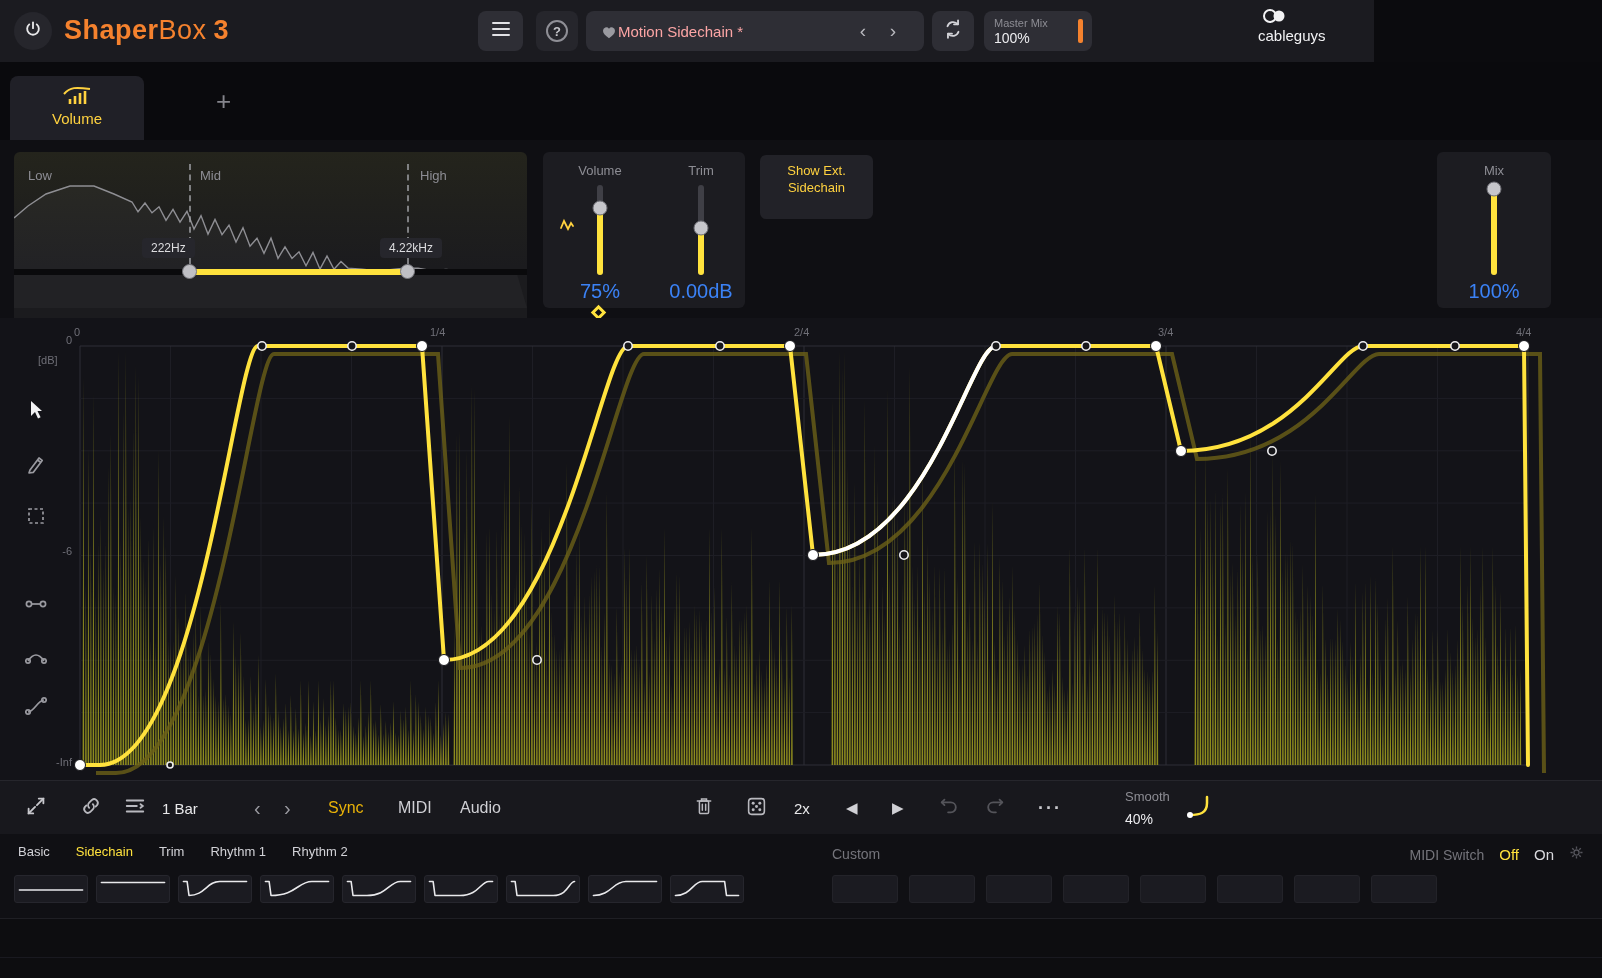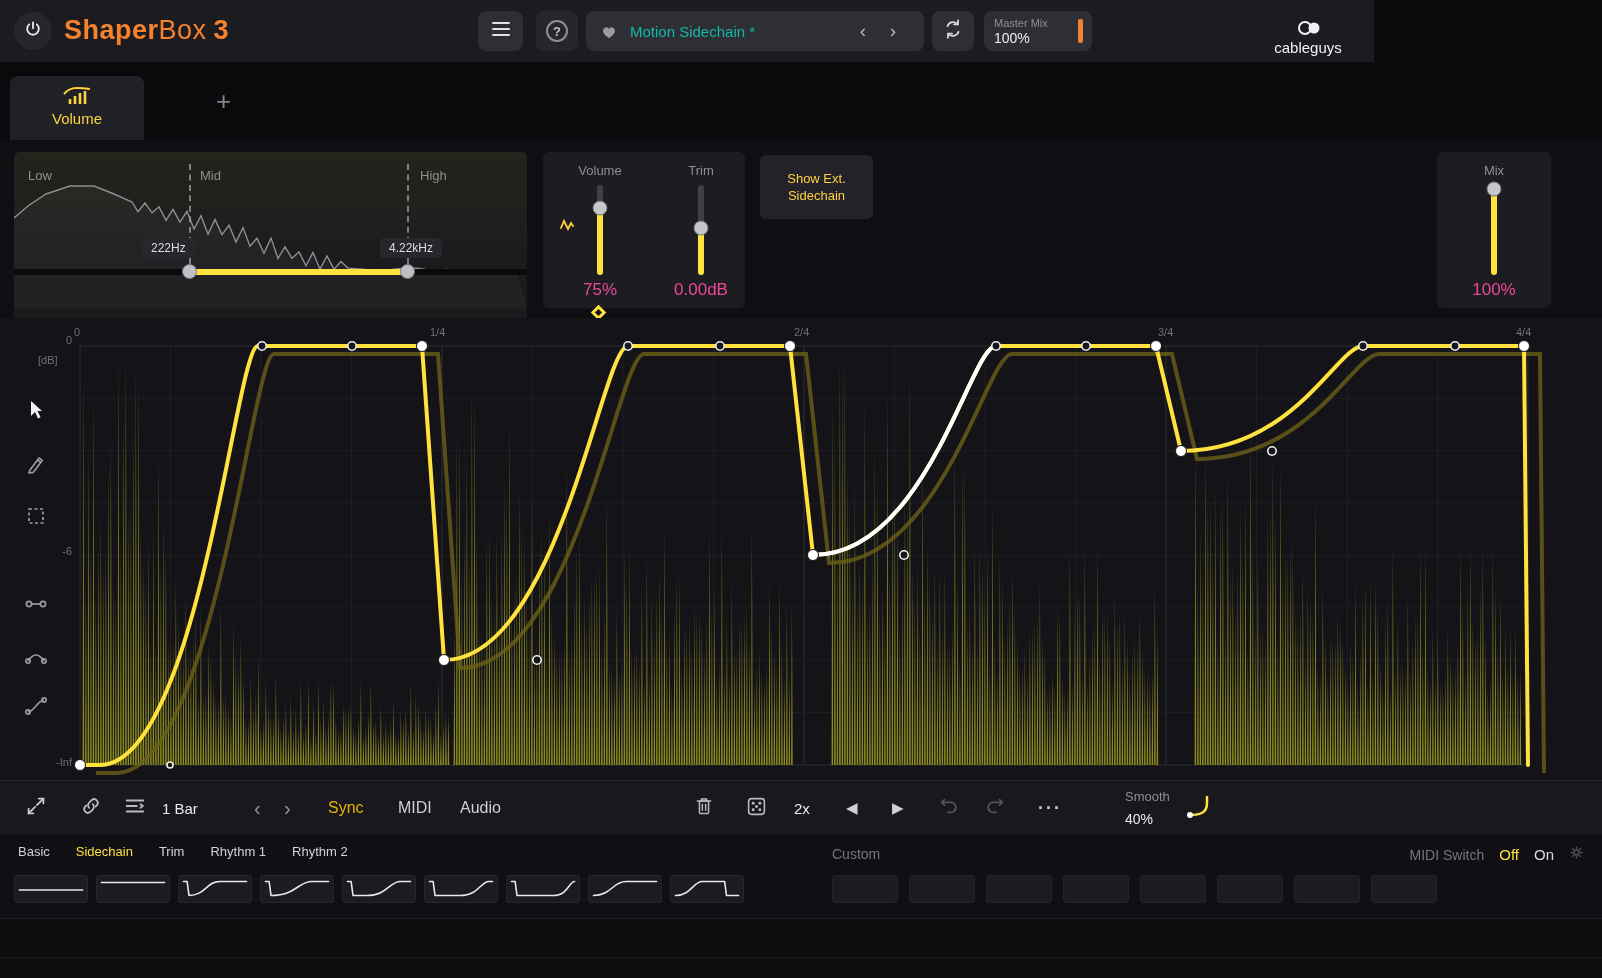--- a/index.html
+++ b/index.html
@@ -3,21 +3,21 @@
 <meta charset="utf-8">
 <style>
   *{margin:0;padding:0;box-sizing:border-box}
   html,body{background:#08080a}
   body{font-family:"Liberation Sans",sans-serif;color:#e8e8ea}
   .app{position:relative;width:1602px;height:978px;background:#0b0b0e;overflow:hidden}
   .abs{position:absolute}
   .panel{position:absolute;background:#1c1c21;border-radius:6px}
   .hbtn{position:absolute;background:#2e2e35;border-radius:8px;display:flex;align-items:center;justify-content:center;cursor:pointer}
   .glabel{color:#8d8d94;font-size:13px}
-  .value{color:#ec4899;font-size:17px}
+  .value{color:#3b82f6;font-size:20px}
   .vtrack{position:absolute;width:6px;height:90px;background:#3f3f46;border-radius:3px}
   .vfill{position:absolute;left:0;right:0;bottom:0;background:#ffe23d;border-radius:3px}
   .vknob{position:absolute;left:50%;transform:translate(-50%,-50%);width:15px;height:15px;border-radius:50%;background:#c6c6cb;border:1px solid #6f6f76;cursor:pointer}
   .chip{position:absolute;background:#26262c;border-radius:4px;padding:3px 9px;font-size:12px;color:#dcdcdf}
   .dash{position:absolute;width:0;border-left:2px dashed #9fa0a4;opacity:.75}
   .handle{position:absolute;width:15px;height:15px;border-radius:50%;background:#bfbfc4;border:1px solid #76767c;cursor:pointer}
   .tool{position:absolute;left:16px;width:40px;height:40px;display:flex;align-items:center;justify-content:center;border-radius:6px;cursor:pointer}
   .tbtn{position:absolute;top:0;height:54px;display:flex;align-items:center;cursor:pointer}
   .wave-cat{color:#d2d2d7;font-size:13px;cursor:pointer}
   .wave-cat.active{color:#ffe23d}
@@ -50,21 +50,21 @@
     <div class="hbtn" style="left:536px;top:11px;width:42px;height:40px;background:#26262c">
       <span style="width:22px;height:22px;border:2px solid #8f8f96;border-radius:50%;display:flex;align-items:center;justify-content:center;font-size:13px;font-weight:bold;color:#c5c5ca">?</span>
     </div>
 
     <div class="hbtn" style="left:586px;top:11px;width:338px;height:40px;justify-content:flex-start">
       <span style="margin-left:14px;display:flex">
           <svg width="18" height="17" viewBox="0 0 24 22" fill="#9a9aa0">
             <path d="M12 20C7 16.5 4 13.5 4 10a4.5 4.5 0 0 1 8-2.8A4.5 4.5 0 0 1 20 10c0 3.5-3 6.5-8 10z"></path>
           </svg>
         </span>
-      <span style="margin-left:12px;font-size:15px;color:#14b8a6">Motion Sidechain *</span>
+      <span style="margin-left:0;font-size:15px;color:#fca5a5">Motion Sidechain *</span>
       <span style="position:absolute;right:58px;font-size:19px;color:#b9b9bf">‹</span>
       <span style="position:absolute;right:28px;font-size:19px;color:#b9b9bf">›</span>
     </div>
 
     <div class="hbtn" style="left:932px;top:11px;width:42px;height:40px">
       <span><svg width="22" height="22" viewBox="0 0 24 24" fill="none" stroke="#d3d3d8" stroke-width="2" stroke-linecap="round" stroke-linejoin="round">
             <path d="M6 9a6.5 6.5 0 0 1 11.2-2.2"></path>
             <path d="M17.5 2.5v4.4h-4.4"></path>
             <path d="M18 15a6.5 6.5 0 0 1-11.2 2.2"></path>
             <path d="M6.5 21.5v-4.4h4.4"></path>
@@ -72,21 +72,21 @@
     </div>
 
     <div class="hbtn" style="left:984px;top:11px;width:108px;height:40px;justify-content:flex-start">
       <div style="margin-left:10px">
         <div style="font-size:11px;color:#8d8d94">Master Mix</div>
         <div style="font-size:14px;color:#ececef;margin-top:1px">100%</div>
       </div>
       <div style="position:absolute;right:9px;top:8px;width:5px;height:24px;border-radius:2px;background:#f5822e"></div>
     </div>
 
-    <div class="abs" style="right:16px;top:19px;width:100px;text-align:center">
+    <div class="abs" style="right:16px;top:7px;width:100px;text-align:left">
       <span><svg width="30" height="18" viewBox="0 0 30 18">
             <circle cx="12" cy="9" r="6" fill="none" stroke="#f2f2f4" stroke-width="2"></circle>
             <circle cx="21" cy="9" r="5.5" fill="#f2f2f4"></circle>
           </svg></span>
       <div style="font-size:15px;color:#f2f2f4;margin-top:-2px">cableguys</div>
     </div>
   </div>
 
   <div class="abs" style="left:0;top:62px;width:1602px;height:78px;background:#0a0a0d">
     <div class="abs" style="left:10px;top:14px;width:134px;height:64px;background:#202027;border-radius:8px 8px 0 0;text-align:center;cursor:pointer">
@@ -133,21 +133,21 @@
       </div>
       <div class="vtrack" style="left:155px;top:33px">
         <div class="vfill" style="height:47px"></div>
         <div class="vknob" style="top:43px"></div>
       </div>
       <span class="abs value" style="left:17px;top:128px;width:80px;text-align:center">75%</span>
       <span class="abs value" style="left:118px;top:128px;width:80px;text-align:center">0.00dB</span>
     </div>
 
     <div class="panel" style="left:760px;top:15px;width:113px;height:64px;background:#222228;text-align:center;cursor:pointer">
-      <div style="color:#ffd23f;font-size:13px;margin-top:16px">Show Ext.</div>
+      <div style="color:#ffd23f;font-size:13px;margin-top:8px">Show Ext.</div>
       <div style="color:#ffd23f;font-size:13px;margin-top:2px">Sidechain</div>
     </div>
 
     <div class="panel" style="left:1437px;top:12px;width:114px;height:156px">
       <span class="abs glabel" style="left:0;top:11px;width:114px;text-align:center">Mix</span>
       <div class="vtrack" style="left:54px;top:33px">
         <div class="vfill" style="height:86px"></div>
         <div class="vknob" style="top:4px"></div>
       </div>
       <span class="abs value" style="left:0;top:128px;width:114px;text-align:center">100%</span>

